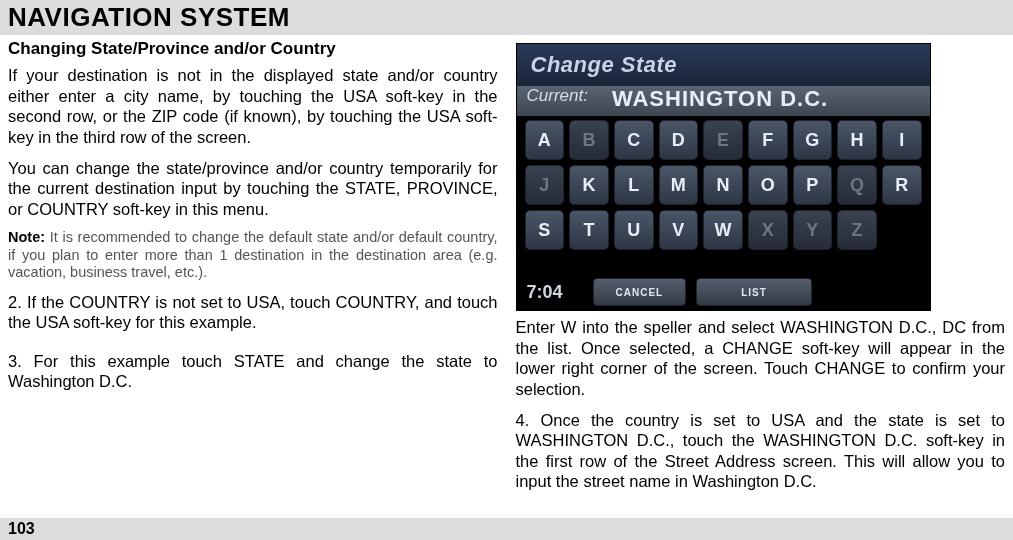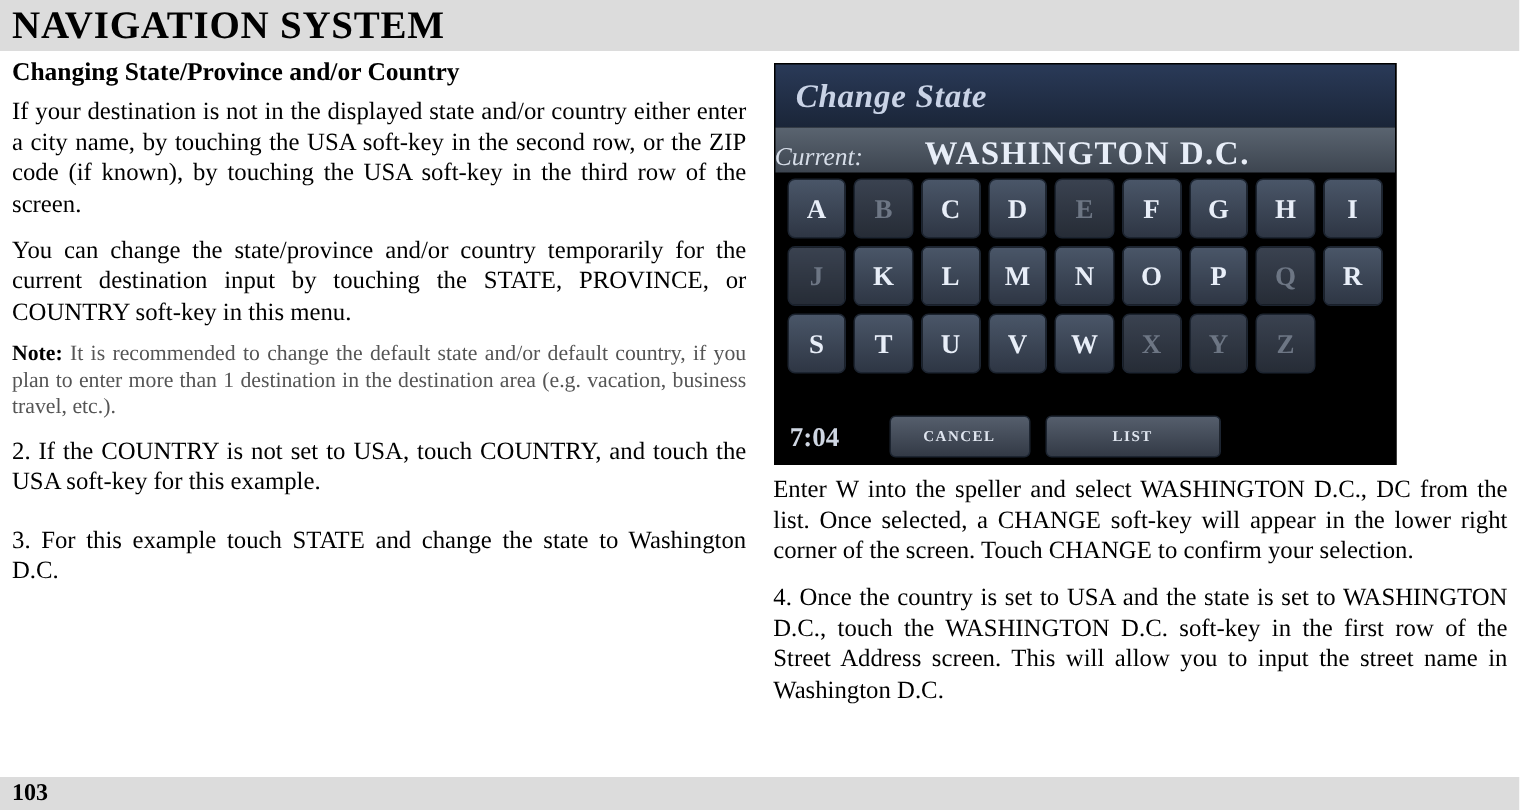--- a/index.html
+++ b/index.html
@@ -1,31 +1,31 @@
 <!DOCTYPE html>
 <html><head>
 <meta charset="utf-8">
 <style>
-  * { margin: 0; padding: 0; box-sizing: border-box; font-family: Liberation Serif, serif; }
+  * { margin: 0; padding: 0; box-sizing: border-box; }
   html, body { width: 1013px; height: 540px; font-family: Arial, Helvetica, sans-serif; background: #fff; }
   .page { width: 1013px; height: 540px; position: relative; background: #fff; }
   .title-bar { background: #dcdcdc; padding: 2px 8px 2px 8px; }
   .title-bar h1 { font-size: 26px; font-weight: 700; letter-spacing: 0.5px; color: #000; }
   .content { display: flex; padding: 0 8px 0 8px; gap: 18px; }
   .col { flex: 1; }
   .col-left { padding-top: 4px; }
   .subhead { font-size: 17px; font-weight: 700; margin-bottom: 6px; color: #000; }
   .para { font-size: 16.5px; line-height: 1.25; color: #000; text-align: justify; margin-bottom: 10px; }
   .note { font-size: 14.5px; line-height: 1.2; color: #555; text-align: justify; margin-bottom: 10px; }
   .note-label { font-weight: 700; color: #000; }
   .screenshot { width: 100%; margin-top: 8px; }
   .shot-outer { background: #000; border: 1px solid #000; width: 415px; height: 268px; position: relative; }
   .shot-top { position: absolute; top: 0; left: 0; right: 0; height: 42px; background: linear-gradient(#2a3a58, #1a2538); display: flex; align-items: center; padding-left: 14px; }
   .shot-top span { color: #c9d3e6; font-size: 22px; font-style: italic; font-weight: 600; letter-spacing: 0.5px; }
-  .shot-current { position: absolute; top: 42px; left: 0; right: 0; height: 30px; background: linear-gradient(#5a6470, #3d4550); display: flex; align-items: flex-end; padding-left: 0; gap: 41px; }
+  .shot-current { position: absolute; top: 42px; left: 0; right: 0; height: 30px; background: linear-gradient(#5a6470, #3d4550); display: flex; align-items: flex-start; padding-left: 10px; gap: 24px; }
   .shot-current .lbl { color: #d6dde8; font-size: 17px; font-style: italic; }
   .shot-current .val { color: #e8eef8; font-size: 22px; font-weight: 600; letter-spacing: 1px; }
   .kb { position: absolute; top: 76px; left: 8px; right: 8px; }
   .kb-row { display: flex; gap: 5px; margin-bottom: 5px; }
   .key { flex: 1; height: 40px; border-radius: 5px; background: linear-gradient(#4a5668, #2e3644); border: 1px solid #1c2430; display: flex; align-items: center; justify-content: center; color: #e8eef8; font-size: 18px; font-weight: 600; }
   .key.dim { color: #6d7684; background: linear-gradient(#3a4250, #262c36); }
   .kb-row.last .spacer { visibility: hidden; }
   .shot-bottom { position: absolute; bottom: 0; left: 0; right: 0; height: 36px; background: #000; display: flex; align-items: center; gap: 10px; padding: 0 10px; }
   .clock { color: #cfd6e2; font-size: 18px; font-weight: 600; width: 56px; }
   .btn-bar { flex: none; height: 28px; padding: 0 22px; border-radius: 4px; background: linear-gradient(#555e6c, #333a46); border: 1px solid #1c2430; color: #dfe5ef; font-size: 10px; font-weight: 600; letter-spacing: 1px; display: flex; align-items: center; justify-content: center; }

